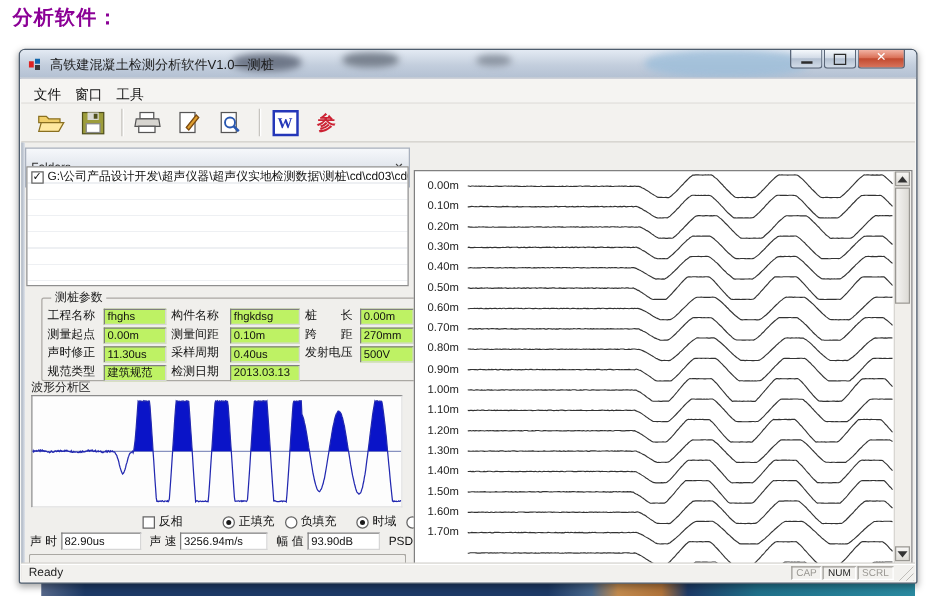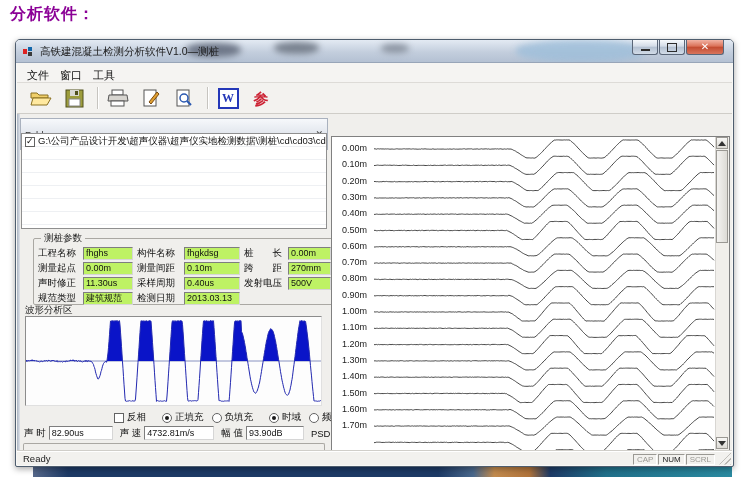--- a/index.html
+++ b/index.html
@@ -253,21 +253,21 @@
   <div id="wave-area-label">波形分析区</div>
   <div id="wave-plot">
     <svg id="wave-svg" width="295" height="88" viewBox="0 0 295 88">
       <line id="wave-mid" x1="0" y1="44" x2="295" y2="44" stroke="#8892c0" stroke-width="1"></line>
       <path id="wave-fill" d="M0,44 L0.0,44 L0.5,43.3 L1.0,44 L1.5,43.7 L2.0,43.9 L2.5,43.7 L3.0,43.4 L3.5,44 L4.0,43.8 L4.5,43.5 L5.0,42.9 L5.5,43.1 L6.0,44 L6.5,42.9 L7.0,43.2 L7.5,43.7 L8.0,43.1 L8.5,43.8 L9.0,43.6 L9.5,44 L10.0,43.6 L10.5,44 L11.0,43.9 L11.5,44 L12.0,44 L12.5,44 L13.0,44 L13.5,44 L14.0,44 L14.5,44 L15.0,43.8 L15.5,44 L16.0,44 L16.5,44 L17.0,44 L17.5,44 L18.0,43.7 L18.5,43.7 L19.0,44 L19.5,43.8 L20.0,44 L20.5,43.4 L21.0,44 L21.5,44 L22.0,43.5 L22.5,43.3 L23.0,44 L23.5,43.6 L24.0,44 L24.5,44 L25.0,43.8 L25.5,44 L26.0,43.1 L26.5,43.5 L27.0,43.7 L27.5,43.1 L28.0,43.7 L28.5,44 L29.0,44 L29.5,44 L30.0,44 L30.5,44 L31.0,43.6 L31.5,44 L32.0,44 L32.5,44 L33.0,44 L33.5,44 L34.0,44 L34.5,44 L35.0,44 L35.5,44 L36.0,44 L36.5,44 L37.0,44 L37.5,44 L38.0,44 L38.5,44 L39.0,44 L39.5,44 L40.0,43.8 L40.5,44 L41.0,44 L41.5,44 L42.0,44 L42.5,44 L43.0,43.8 L43.5,43.9 L44.0,43.7 L44.5,43 L45.0,43.1 L45.5,44 L46.0,43.5 L46.5,43.2 L47.0,43.1 L47.5,43.2 L48.0,43 L48.5,44 L49.0,44 L49.5,43.7 L50.0,44 L50.5,43.3 L51.0,44 L51.5,44 L52.0,44 L52.5,43.6 L53.0,44 L53.5,44 L54.0,44 L54.5,43.8 L55.0,44 L55.5,44 L56.0,44 L56.5,44 L57.0,44 L57.5,44 L58.0,44 L58.5,43.8 L59.0,44 L59.5,43.6 L60.0,44 L60.5,43.8 L61.0,43.5 L61.5,44 L62.0,44 L62.5,43.6 L63.0,44 L63.5,44 L64.0,43.8 L64.5,44 L65.0,44 L65.5,44 L66.0,44 L66.5,44 L67.0,44 L67.5,44 L68.0,44 L68.5,44 L69.0,44 L69.5,44 L70.0,44 L70.5,44 L71.0,44 L71.5,44 L72.0,44 L72.5,44 L73.0,44 L73.5,44 L74.0,44 L74.5,44 L75.0,44 L75.5,44 L76.0,44 L76.5,44 L77.0,44 L77.5,44 L78.0,44 L78.5,44 L79.0,44 L79.5,44 L80.0,44 L80.5,44 L81.0,43.5 L81.5,39.9 L82.0,36 L82.5,30.6 L83.0,24.4 L83.5,17.7 L84.0,10.6 L84.5,3.9 L85.0,4.4 L85.5,3.8 L86.0,3.7 L86.5,3.8 L87.0,4 L87.5,3.9 L88.0,4.3 L88.5,4.1 L89.0,3.6 L89.5,4.1 L90.0,3.6 L90.5,4 L91.0,3.8 L91.5,3.7 L92.0,4.4 L92.5,4.3 L93.0,3.7 L93.5,3.8 L94.0,7.9 L94.5,15.1 L95.0,21.9 L95.5,29.6 L96.0,36.9 L96.5,44 L97.0,44 L97.5,44 L98.0,44 L98.5,44 L99.0,44 L99.5,44 L100.0,44 L100.5,44 L101.0,44 L101.5,44 L102.0,44 L102.5,44 L103.0,44 L103.5,44 L104.0,44 L104.5,44 L105.0,44 L105.5,44 L106.0,44 L106.5,44 L107.0,44 L107.5,44 L108.0,44 L108.5,44 L109.0,44 L109.5,44 L110.0,44 L110.5,44 L111.0,44 L111.5,44 L112.0,44 L112.5,37.9 L113.0,30.7 L113.5,22.9 L114.0,15.4 L114.5,8.8 L115.0,3.7 L115.5,4 L116.0,3.8 L116.5,4.1 L117.0,4.1 L117.5,3.9 L118.0,4.2 L118.5,4.1 L119.0,3.9 L119.5,4.1 L120.0,3.9 L120.5,3.8 L121.0,4 L121.5,4.3 L122.0,4.1 L122.5,4.1 L123.0,3.8 L123.5,3.6 L124.0,4 L124.5,3.9 L125.0,4.1 L125.5,11.1 L126.0,17.9 L126.5,25.7 L127.0,32.4 L127.5,40 L128.0,44 L128.5,44 L129.0,44 L129.5,44 L130.0,44 L130.5,44 L131.0,44 L131.5,44 L132.0,44 L132.5,44 L133.0,44 L133.5,44 L134.0,44 L134.5,44 L135.0,44 L135.5,44 L136.0,44 L136.5,44 L137.0,44 L137.5,44 L138.0,44 L138.5,44 L139.0,44 L139.5,44 L140.0,44 L140.5,44 L141.0,44 L141.5,44 L142.0,44 L142.5,44 L143.0,44 L143.5,42.1 L144.0,34.6 L144.5,27 L145.0,19.4 L145.5,12.4 L146.0,5.4 L146.5,3.8 L147.0,3.9 L147.5,4.2 L148.0,3.6 L148.5,4.4 L149.0,4.2 L149.5,3.7 L150.0,4.3 L150.5,4.2 L151.0,3.7 L151.5,4 L152.0,3.9 L152.5,3.8 L153.0,4.2 L153.5,4.1 L154.0,3.8 L154.5,3.6 L155.0,4 L155.5,3.9 L156.0,4.1 L156.5,7.4 L157.0,14.1 L157.5,21 L158.0,29.1 L158.5,36.6 L159.0,43.6 L159.5,44 L160.0,44 L160.5,44 L161.0,44 L161.5,44 L162.0,44 L162.5,44 L163.0,44 L163.5,44 L164.0,44 L164.5,44 L165.0,44 L165.5,44 L166.0,44 L166.5,44 L167.0,44 L167.5,44 L168.0,44 L168.5,44 L169.0,44 L169.5,44 L170.0,44 L170.5,44 L171.0,44 L171.5,44 L172.0,44 L172.5,44 L173.0,44 L173.5,44 L174.0,44 L174.5,44 L175.0,38.4 L175.5,31 L176.0,23.3 L176.5,16.4 L177.0,9.4 L177.5,4 L178.0,3.7 L178.5,3.8 L179.0,4.2 L179.5,4.1 L180.0,4.1 L180.5,3.7 L181.0,4 L181.5,4.3 L182.0,3.8 L182.5,4.3 L183.0,4 L183.5,4.3 L184.0,3.7 L184.5,3.8 L185.0,3.6 L185.5,4.1 L186.0,3.7 L186.5,3.9 L187.0,4.2 L187.5,3.7 L188.0,10.5 L188.5,17.5 L189.0,24.4 L189.5,32.2 L190.0,39.5 L190.5,44 L191.0,44 L191.5,44 L192.0,44 L192.5,44 L193.0,44 L193.5,44 L194.0,44 L194.5,44 L195.0,44 L195.5,44 L196.0,44 L196.5,44 L197.0,44 L197.5,44 L198.0,44 L198.5,44 L199.0,44 L199.5,44 L200.0,44 L200.5,44 L201.0,44 L201.5,44 L202.0,44 L202.5,44 L203.0,44 L203.5,44 L204.0,44 L204.5,44 L205.0,44 L205.5,44 L206.0,42.4 L206.5,34.7 L207.0,27.7 L207.5,20 L208.0,12.7 L208.5,6 L209.0,4 L209.5,3.9 L210.0,4.1 L210.5,4.1 L211.0,4.1 L211.5,3.8 L212.0,4.4 L212.5,4.1 L213.0,3.9 L213.5,3.7 L214.0,3.6 L214.5,3.8 L215.0,3.7 L215.5,14.4 L216.0,15.6 L216.5,17 L217.0,18.5 L217.5,21.1 L218.0,23 L218.5,25.5 L219.0,28.2 L219.5,31 L220.0,34.4 L220.5,37 L221.0,40.9 L221.5,43.4 L222.0,44 L222.5,44 L223.0,44 L223.5,44 L224.0,44 L224.5,44 L225.0,44 L225.5,44 L226.0,44 L226.5,44 L227.0,44 L227.5,44 L228.0,44 L228.5,44 L229.0,44 L229.5,44 L230.0,44 L230.5,44 L231.0,44 L231.5,44 L232.0,44 L232.5,44 L233.0,44 L233.5,44 L234.0,44 L234.5,44 L235.0,44 L235.5,44 L236.0,44 L236.5,44 L237.0,44 L237.5,41.7 L238.0,38.7 L238.5,35.5 L239.0,32.8 L239.5,29.6 L240.0,26.7 L240.5,24 L241.0,22.2 L241.5,19.6 L242.0,17.3 L242.5,15.7 L243.0,14.3 L243.5,13.6 L244.0,12.7 L244.5,11.8 L245.0,11.8 L245.5,12.4 L246.0,12.6 L246.5,13.4 L247.0,14.2 L247.5,16 L248.0,17.3 L248.5,19.5 L249.0,22 L249.5,23.8 L250.0,26.8 L250.5,29.6 L251.0,32.6 L251.5,35.9 L252.0,39 L252.5,42.2 L253.0,44 L253.5,44 L254.0,44 L254.5,44 L255.0,44 L255.5,44 L256.0,44 L256.5,44 L257.0,44 L257.5,44 L258.0,44 L258.5,44 L259.0,44 L259.5,44 L260.0,44 L260.5,44 L261.0,44 L261.5,44 L262.0,44 L262.5,44 L263.0,44 L263.5,44 L264.0,44 L264.5,44 L265.0,44 L265.5,44 L266.0,44 L266.5,44 L267.0,44 L267.5,44 L268.0,44 L268.5,43.5 L269.0,39.6 L269.5,35.7 L270.0,31.3 L270.5,27.3 L271.0,23.5 L271.5,19.7 L272.0,15.5 L272.5,12.1 L273.0,9.2 L273.5,6.3 L274.0,3.7 L274.5,4.2 L275.0,4 L275.5,3.6 L276.0,3.7 L276.5,4 L277.0,4.4 L277.5,3.9 L278.0,3.9 L278.5,4.1 L279.0,3.9 L279.5,4.4 L280.0,7.2 L280.5,11 L281.0,14.7 L281.5,19 L282.0,22.8 L282.5,28 L283.0,32.3 L283.5,37.9 L284.0,43.4 L284.5,44 L285.0,44 L285.5,44 L286.0,44 L286.5,44 L287.0,44 L287.5,44 L288.0,44 L288.5,44 L289.0,44 L289.5,44 L290.0,44 L290.5,44 L291.0,44 L291.5,44 L292.0,44 L292.5,44 L293.0,44 L293.5,44 L294.0,44 L294.5,44 L295.0,44 L295,44 Z" fill="#0a14c8" stroke="none"></path>
       <path id="wave-line" d="M0.0,44.7 L0.5,43.3 L1.0,44.5 L1.5,43.7 L2.0,43.9 L2.5,43.7 L3.0,43.4 L3.5,44.0 L4.0,43.8 L4.5,43.5 L5.0,42.9 L5.5,43.1 L6.0,44.0 L6.5,42.9 L7.0,43.2 L7.5,43.7 L8.0,43.1 L8.5,43.8 L9.0,43.6 L9.5,44.1 L10.0,43.6 L10.5,44.0 L11.0,43.9 L11.5,44.3 L12.0,44.7 L12.5,44.5 L13.0,44.4 L13.5,45.1 L14.0,44.9 L14.5,44.6 L15.0,43.8 L15.5,44.2 L16.0,44.8 L16.5,44.6 L17.0,44.8 L17.5,44.3 L18.0,43.7 L18.5,43.7 L19.0,44.3 L19.5,43.8 L20.0,44.0 L20.5,43.4 L21.0,44.0 L21.5,44.3 L22.0,43.5 L22.5,43.3 L23.0,44.0 L23.5,43.6 L24.0,44.1 L24.5,44.1 L25.0,43.8 L25.5,44.1 L26.0,43.1 L26.5,43.5 L27.0,43.7 L27.5,43.1 L28.0,43.7 L28.5,44.1 L29.0,44.0 L29.5,44.3 L30.0,44.3 L30.5,44.5 L31.0,43.6 L31.5,44.8 L32.0,44.7 L32.5,44.8 L33.0,44.2 L33.5,44.7 L34.0,44.5 L34.5,44.7 L35.0,44.6 L35.5,44.5 L36.0,44.9 L36.5,45.1 L37.0,44.9 L37.5,44.3 L38.0,44.9 L38.5,44.1 L39.0,44.7 L39.5,44.9 L40.0,43.8 L40.5,44.2 L41.0,44.6 L41.5,44.3 L42.0,44.5 L42.5,44.0 L43.0,43.8 L43.5,43.9 L44.0,43.7 L44.5,43.0 L45.0,43.1 L45.5,44.0 L46.0,43.5 L46.5,43.2 L47.0,43.1 L47.5,43.2 L48.0,43.0 L48.5,44.1 L49.0,44.3 L49.5,43.7 L50.0,44.1 L50.5,43.3 L51.0,44.5 L51.5,44.5 L52.0,44.1 L52.5,43.6 L53.0,44.4 L53.5,44.2 L54.0,44.0 L54.5,43.8 L55.0,44.8 L55.5,44.3 L56.0,45.1 L56.5,45.1 L57.0,44.5 L57.5,44.5 L58.0,44.5 L58.5,43.8 L59.0,44.5 L59.5,43.6 L60.0,44.6 L60.5,43.8 L61.0,43.5 L61.5,44.6 L62.0,44.7 L62.5,43.6 L63.0,44.1 L63.5,44.3 L64.0,43.8 L64.5,44.5 L65.0,44.5 L65.5,44.5 L66.0,45.0 L66.5,46.2 L67.0,46.7 L67.5,47.6 L68.0,49.5 L68.5,50.6 L69.0,52.4 L69.5,54.9 L70.0,56.7 L70.5,58.3 L71.0,59.9 L71.5,61.0 L72.0,62.2 L72.5,61.8 L73.0,61.1 L73.5,59.9 L74.0,58.6 L74.5,56.9 L75.0,54.5 L75.5,53.3 L76.0,51.3 L76.5,49.2 L77.0,47.9 L77.5,46.5 L78.0,45.6 L78.5,45.3 L79.0,45.0 L79.5,44.7 L80.0,44.0 L80.5,45.3 L81.0,43.5 L81.5,39.9 L82.0,36.0 L82.5,30.6 L83.0,24.4 L83.5,17.7 L84.0,10.6 L84.5,3.9 L85.0,4.4 L85.5,3.8 L86.0,3.7 L86.5,3.8 L87.0,4.0 L87.5,3.9 L88.0,4.3 L88.5,4.1 L89.0,3.6 L89.5,4.1 L90.0,3.6 L90.5,4.0 L91.0,3.8 L91.5,3.7 L92.0,4.4 L92.5,4.3 L93.0,3.7 L93.5,3.8 L94.0,7.9 L94.5,15.1 L95.0,21.9 L95.5,29.6 L96.0,36.9 L96.5,44.9 L97.0,51.8 L97.5,59.6 L98.0,67.2 L98.5,74.0 L99.0,81.3 L99.5,84.0 L100.0,83.9 L100.5,84.3 L101.0,84.0 L101.5,84.1 L102.0,83.7 L102.5,83.9 L103.0,84.2 L103.5,83.7 L104.0,83.6 L104.5,84.1 L105.0,84.2 L105.5,84.2 L106.0,83.7 L106.5,83.8 L107.0,83.9 L107.5,84.2 L108.0,83.6 L108.5,84.3 L109.0,83.7 L109.5,82.0 L110.0,75.0 L110.5,68.0 L111.0,60.8 L111.5,53.0 L112.0,45.5 L112.5,37.9 L113.0,30.7 L113.5,22.9 L114.0,15.4 L114.5,8.8 L115.0,3.7 L115.5,4.0 L116.0,3.8 L116.5,4.1 L117.0,4.1 L117.5,3.9 L118.0,4.2 L118.5,4.1 L119.0,3.9 L119.5,4.1 L120.0,3.9 L120.5,3.8 L121.0,4.0 L121.5,4.3 L122.0,4.1 L122.5,4.1 L123.0,3.8 L123.5,3.6 L124.0,4.0 L124.5,3.9 L125.0,4.1 L125.5,11.1 L126.0,17.9 L126.5,25.7 L127.0,32.4 L127.5,40.0 L128.0,47.8 L128.5,55.8 L129.0,63.4 L129.5,70.5 L130.0,77.3 L130.5,84.4 L131.0,83.9 L131.5,83.6 L132.0,83.7 L132.5,84.0 L133.0,84.4 L133.5,84.2 L134.0,83.9 L134.5,83.9 L135.0,84.1 L135.5,84.2 L136.0,84.0 L136.5,84.2 L137.0,84.0 L137.5,84.0 L138.0,84.0 L138.5,83.7 L139.0,84.1 L139.5,84.2 L140.0,84.1 L140.5,84.3 L141.0,79.0 L141.5,72.1 L142.0,64.8 L142.5,56.9 L143.0,49.6 L143.5,42.1 L144.0,34.6 L144.5,27.0 L145.0,19.4 L145.5,12.4 L146.0,5.4 L146.5,3.8 L147.0,3.9 L147.5,4.2 L148.0,3.6 L148.5,4.4 L149.0,4.2 L149.5,3.7 L150.0,4.3 L150.5,4.2 L151.0,3.7 L151.5,4.0 L152.0,3.9 L152.5,3.8 L153.0,4.2 L153.5,4.1 L154.0,3.8 L154.5,3.6 L155.0,4.0 L155.5,3.9 L156.0,4.1 L156.5,7.4 L157.0,14.1 L157.5,21.0 L158.0,29.1 L158.5,36.6 L159.0,43.6 L159.5,51.2 L160.0,58.8 L160.5,66.1 L161.0,73.4 L161.5,80.6 L162.0,83.9 L162.5,84.1 L163.0,83.8 L163.5,83.8 L164.0,83.9 L164.5,83.7 L165.0,83.7 L165.5,84.1 L166.0,83.8 L166.5,83.7 L167.0,84.2 L167.5,83.6 L168.0,84.1 L168.5,83.6 L169.0,84.0 L169.5,83.7 L170.0,83.7 L170.5,83.8 L171.0,84.2 L171.5,83.7 L172.0,82.5 L172.5,75.7 L173.0,68.6 L173.5,61.5 L174.0,54.0 L174.5,46.0 L175.0,38.4 L175.5,31.0 L176.0,23.3 L176.5,16.4 L177.0,9.4 L177.5,4.0 L178.0,3.7 L178.5,3.8 L179.0,4.2 L179.5,4.1 L180.0,4.1 L180.5,3.7 L181.0,4.0 L181.5,4.3 L182.0,3.8 L182.5,4.3 L183.0,4.0 L183.5,4.3 L184.0,3.7 L184.5,3.8 L185.0,3.6 L185.5,4.1 L186.0,3.7 L186.5,3.9 L187.0,4.2 L187.5,3.7 L188.0,10.5 L188.5,17.5 L189.0,24.4 L189.5,32.2 L190.0,39.5 L190.5,47.8 L191.0,55.4 L191.5,62.7 L192.0,70.1 L192.5,76.6 L193.0,83.7 L193.5,83.6 L194.0,83.9 L194.5,83.7 L195.0,84.0 L195.5,84.2 L196.0,84.2 L196.5,84.2 L197.0,84.2 L197.5,84.3 L198.0,83.9 L198.5,84.0 L199.0,83.7 L199.5,83.8 L200.0,84.3 L200.5,83.8 L201.0,83.9 L201.5,83.9 L202.0,84.0 L202.5,83.9 L203.0,84.4 L203.5,79.2 L204.0,72.2 L204.5,65.3 L205.0,57.9 L205.5,50.5 L206.0,42.4 L206.5,34.7 L207.0,27.7 L207.5,20.0 L208.0,12.7 L208.5,6.0 L209.0,4.0 L209.5,3.9 L210.0,4.1 L210.5,4.1 L211.0,4.1 L211.5,3.8 L212.0,4.4 L212.5,4.1 L213.0,3.9 L213.5,3.7 L214.0,3.6 L214.5,3.8 L215.0,3.7 L215.5,14.4 L216.0,15.6 L216.5,17.0 L217.0,18.5 L217.5,21.1 L218.0,23.0 L218.5,25.5 L219.0,28.2 L219.5,31.0 L220.0,34.4 L220.5,37.0 L221.0,40.9 L221.5,43.4 L222.0,46.7 L222.5,49.7 L223.0,53.0 L223.5,56.0 L224.0,59.2 L224.5,62.2 L225.0,64.3 L225.5,66.8 L226.0,68.8 L226.5,70.7 L227.0,72.3 L227.5,73.8 L228.0,75.0 L228.5,75.5 L229.0,76.0 L229.5,76.3 L230.0,75.9 L230.5,74.8 L231.0,74.3 L231.5,73.0 L232.0,71.3 L232.5,70.0 L233.0,67.5 L233.5,66.0 L234.0,63.1 L234.5,60.3 L235.0,57.4 L235.5,54.4 L236.0,51.2 L236.5,48.1 L237.0,45.2 L237.5,41.7 L238.0,38.7 L238.5,35.5 L239.0,32.8 L239.5,29.6 L240.0,26.7 L240.5,24.0 L241.0,22.2 L241.5,19.6 L242.0,17.3 L242.5,15.7 L243.0,14.3 L243.5,13.6 L244.0,12.7 L244.5,11.8 L245.0,11.8 L245.5,12.4 L246.0,12.6 L246.5,13.4 L247.0,14.2 L247.5,16.0 L248.0,17.3 L248.5,19.5 L249.0,22.0 L249.5,23.8 L250.0,26.8 L250.5,29.6 L251.0,32.6 L251.5,35.9 L252.0,39.0 L252.5,42.2 L253.0,44.9 L253.5,48.1 L254.0,51.2 L254.5,54.7 L255.0,57.3 L255.5,60.3 L256.0,63.1 L256.5,65.3 L257.0,67.5 L257.5,69.9 L258.0,71.6 L258.5,73.7 L259.0,75.2 L259.5,76.6 L260.0,77.3 L260.5,77.6 L261.0,78.3 L261.5,78.2 L262.0,77.6 L262.5,77.3 L263.0,76.0 L263.5,74.3 L264.0,73.0 L264.5,70.2 L265.0,68.2 L265.5,64.9 L266.0,62.5 L266.5,59.2 L267.0,55.1 L267.5,51.1 L268.0,47.7 L268.5,43.5 L269.0,39.6 L269.5,35.7 L270.0,31.3 L270.5,27.3 L271.0,23.5 L271.5,19.7 L272.0,15.5 L272.5,12.1 L273.0,9.2 L273.5,6.3 L274.0,3.7 L274.5,4.2 L275.0,4.0 L275.5,3.6 L276.0,3.7 L276.5,4.0 L277.0,4.4 L277.5,3.9 L278.0,3.9 L278.5,4.1 L279.0,3.9 L279.5,4.4 L280.0,7.2 L280.5,11.0 L281.0,14.7 L281.5,19.0 L282.0,22.8 L282.5,28.0 L283.0,32.3 L283.5,37.9 L284.0,43.4 L284.5,48.6 L285.0,54.2 L285.5,58.9 L286.0,64.6 L286.5,69.9 L287.0,74.6 L287.5,79.4 L288.0,83.9 L288.5,83.8 L289.0,84.3 L289.5,83.8 L290.0,84.1 L290.5,84.1 L291.0,84.0 L291.5,84.3 L292.0,84.2 L292.5,84.1 L293.0,83.7 L293.5,84.1 L294.0,83.9 L294.5,83.6 L295.0,83.7" fill="none" stroke="#2228b0" stroke-width="1"></path>
     </svg>
   </div>
 
   <div id="controls-row">
-    <span class="ctl" style="margin-right:16px;">
+    <span class="ctl" style="margin-right:32px;">
       <span class="checkbox"></span>
       <span>反相</span>
     </span>
     <span class="ctl" style="margin-right:8px;">
       <span class="radio selected"></span>
       <span>正填充</span>
     </span>
     <span class="ctl" style="margin-right:16px;">
       <span class="radio"></span>
       <span>负填充</span>
@@ -279,21 +279,21 @@
     <span class="ctl">
       <span class="radio"></span>
       <span>频域</span>
     </span>
   </div>
 
   <div id="readouts">
       <span class="r-label">声 时</span>
       <span class="r-value" style="width: 58px;">82.90us</span>
       <span class="r-label">声 速</span>
-      <span class="r-value" style="width: 64px;">4732.81m/s</span>
+      <span class="r-value" style="width: 64px;">3256.94m/s</span>
       <span class="r-label">幅 值</span>
       <span class="r-value" style="width: 52px;">93.90dB</span>
       <span class="r-label">PSD</span>
       <span class="r-value" style="width: 58px;">0.00us^2/m</span>
     </div>
   <div id="cut-group"></div>
 
   <div id="right-panel">
     <div id="right-content">
       <svg id="traces" width="342" height="316" viewBox="0 0 342 316">

